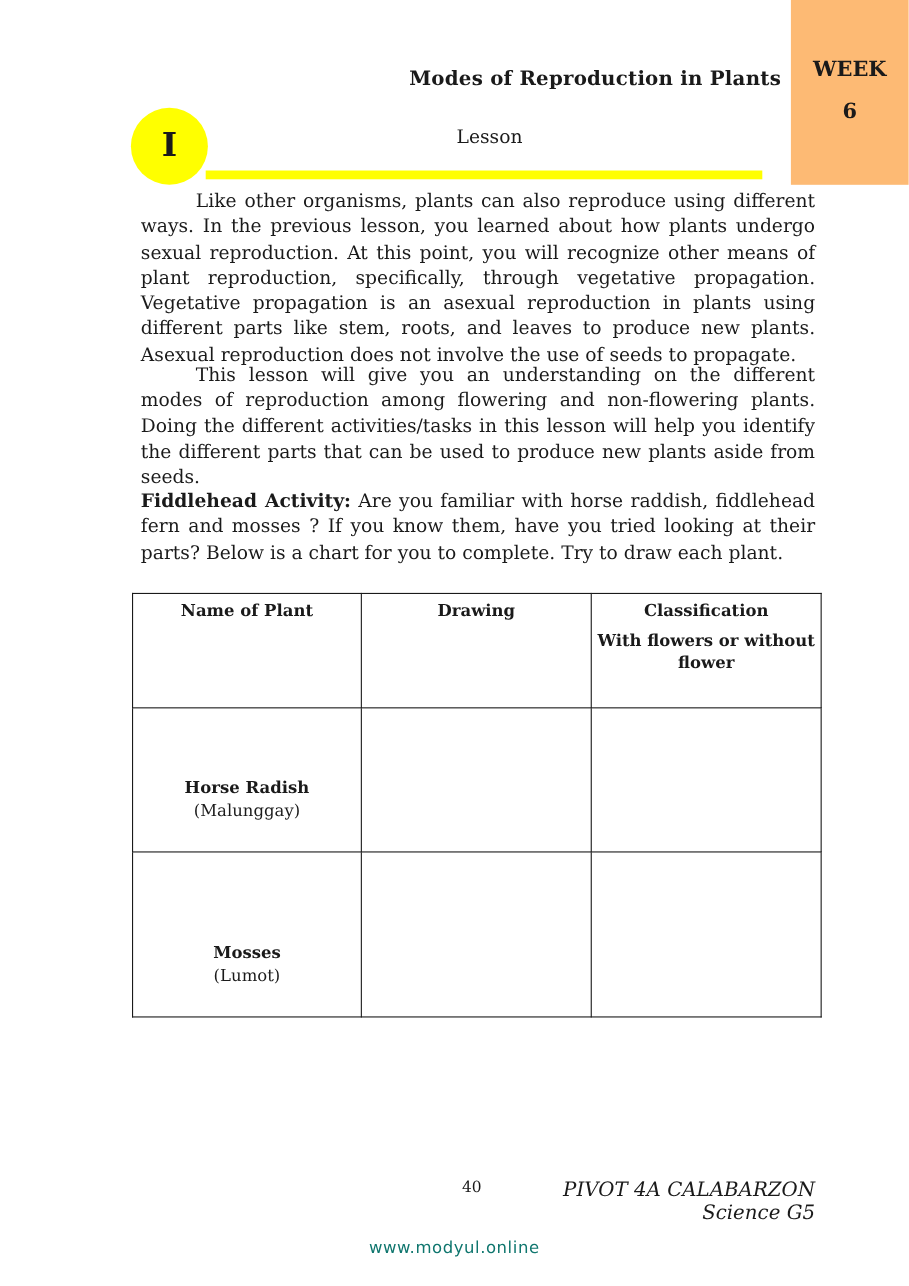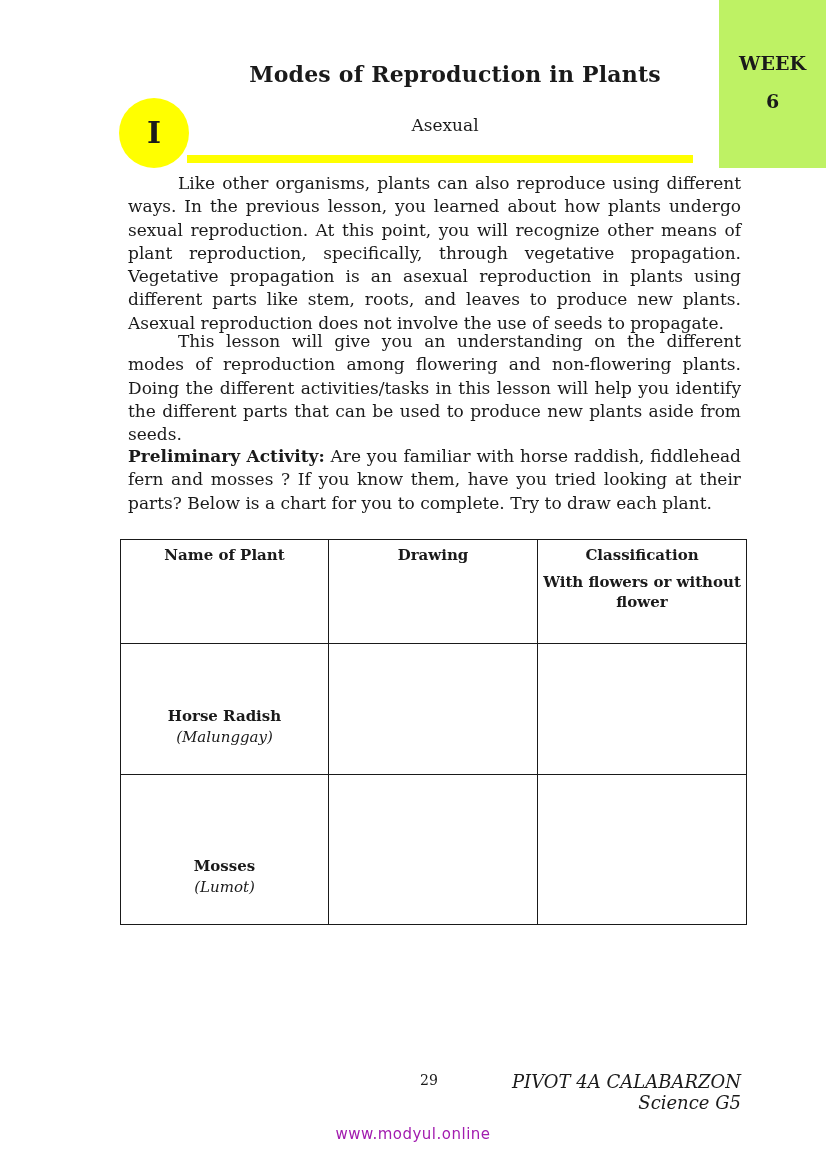--- a/index.html
+++ b/index.html
@@ -3,28 +3,28 @@
   <meta charset="utf-8">
   <style>
     html, body { margin: 0; padding: 0; }
     body {
       width: 826px; height: 1169px; position: relative; overflow: hidden;
       background: #ffffff; color: #1a1a1a;
       font-family: "DejaVu Serif", serif;
     }
     .week-tab {
       position: absolute; left: 719px; top: 0; width: 107px; height: 168px;
-      background: #bef264; text-align: center;
+      background: #fdba74; text-align: center;
       font-family: "DejaVu Serif", serif; font-weight: bold; font-size: 19px; color: #1a1a1a;
     }
     .week-tab .w1 { position: absolute; top: 52px; left: 0; right: 0; }
     .week-tab .w2 { position: absolute; top: 90px; left: 0; right: 0; }
     .title {
-      position: absolute; left: 200px; top: 61px; width: 510px; text-align: center;
-      font-size: 22px; font-weight: bold; letter-spacing: 0.2px;
+      position: absolute; left: 200px; top: 61px; width: 510px; text-align: right;
+      font-size: 18px; font-weight: bold; letter-spacing: 0.2px;
     }
     .badge {
       position: absolute; left: 119px; top: 98px; width: 70px; height: 70px; border-radius: 50%;
       background: #ffff00; text-align: center; line-height: 70px;
       font-size: 30px; font-weight: bold;
     }
     .lesson-label {
       position: absolute; left: 330px; top: 115px; width: 230px; text-align: center;
       font-size: 17px;
     }
@@ -51,55 +51,55 @@
     }
     table.chart th { font-weight: bold; padding-top: 6px; }
     .hdr-row { height: 104px; margin-top: 17px; }
     .row1 { height: 131px; }
     .row2 { height: 136px; }
     .row3 { height: 150px; }
     .sub-hdr { display: block; margin-top: 8px; line-height: 20px; }
     .plant-cell { position: relative; }
     .plant-name { position: absolute; left: 0; right: 0; bottom: 26px; }
     .plant-name .nm { display: block; font-weight: bold; line-height: 21px; }
-    .plant-name .lc { display: block; font-style: italic; line-height: 21px; }
+    .plant-name .lc { display: block; line-height: 21px; }
     .page-num {
       position: absolute; left: 420px; top: 1072px; font-size: 14px;
     }
     .footer-ref {
       position: absolute; left: 499px; top: 1071px; width: 242px; text-align: right;
       font-size: 18px; font-style: italic;
     }
     .watermark {
       position: absolute; left: 0; right: 0; top: 1125px; text-align: center;
-      font-family: "DejaVu Sans", sans-serif; font-size: 15px; color: #a21caf; letter-spacing: 0.5px;
+      font-family: "DejaVu Sans", sans-serif; font-size: 15px; color: #0f766e; letter-spacing: 0.5px;
     }
   </style>
 </head>
 <body>
 
 <div class="week-tab">
   <div class="w1">WEEK</div>
   <div class="w2">6</div>
 </div>
 
 <div class="title">Modes of Reproduction in Plants</div>
 
 <div class="badge">I</div>
-<div class="lesson-label">Asexual</div>
+<div class="lesson-label">Lesson</div>
 <div class="yellow-bar"></div>
 
 <div class="body-text p1">
   <p>Like other organisms, plants can also reproduce using different ways. In the previous lesson, you learned about how plants undergo sexual reproduction. At this point, you will recognize other means of plant reproduction, specifically, through vegetative propagation. Vegetative propagation is an asexual reproduction in plants using different parts like stem, roots, and leaves to produce new plants. Asexual reproduction does not involve the use of seeds to propagate.</p>
 </div>
 <div class="body-text p2">
   <p>This lesson will give you an understanding on the different modes of reproduction among flowering and non-flowering plants. Doing the different activities/tasks in this lesson will help you identify the different parts that can be used to produce new plants aside from seeds.</p>
 </div>
 <div class="body-text p3">
-  <p><b>Preliminary Activity:</b><span> Are you familiar with horse raddish, fiddlehead fern and mosses ? If you know them, have you tried looking at their parts? Below is a chart for you to complete. Try to draw each plant.</span></p>
+  <p><b>Fiddlehead Activity:</b><span> Are you familiar with horse raddish, fiddlehead fern and mosses ? If you know them, have you tried looking at their parts? Below is a chart for you to complete. Try to draw each plant.</span></p>
 </div>
 
 <table class="chart">
   <colgroup>
       <col style="width:208px">
       <col style="width:209px">
       <col style="width:209px">
     </colgroup>
   <tbody>
       <tr class="hdr-row">
@@ -126,15 +126,15 @@
         <span class="nm">Mosses</span>
         <span class="lc">(Lumot)</span>
       </div>
     </td>
     <td></td>
     <td></td>
   </tr>
 </tbody>
   </table>
 
-<div class="page-num">29</div>
+<div class="page-num">40</div>
 <div class="footer-ref">PIVOT 4A CALABARZON Science G5</div>
 <div class="watermark">www.modyul.online</div>
 
 </body></html>

